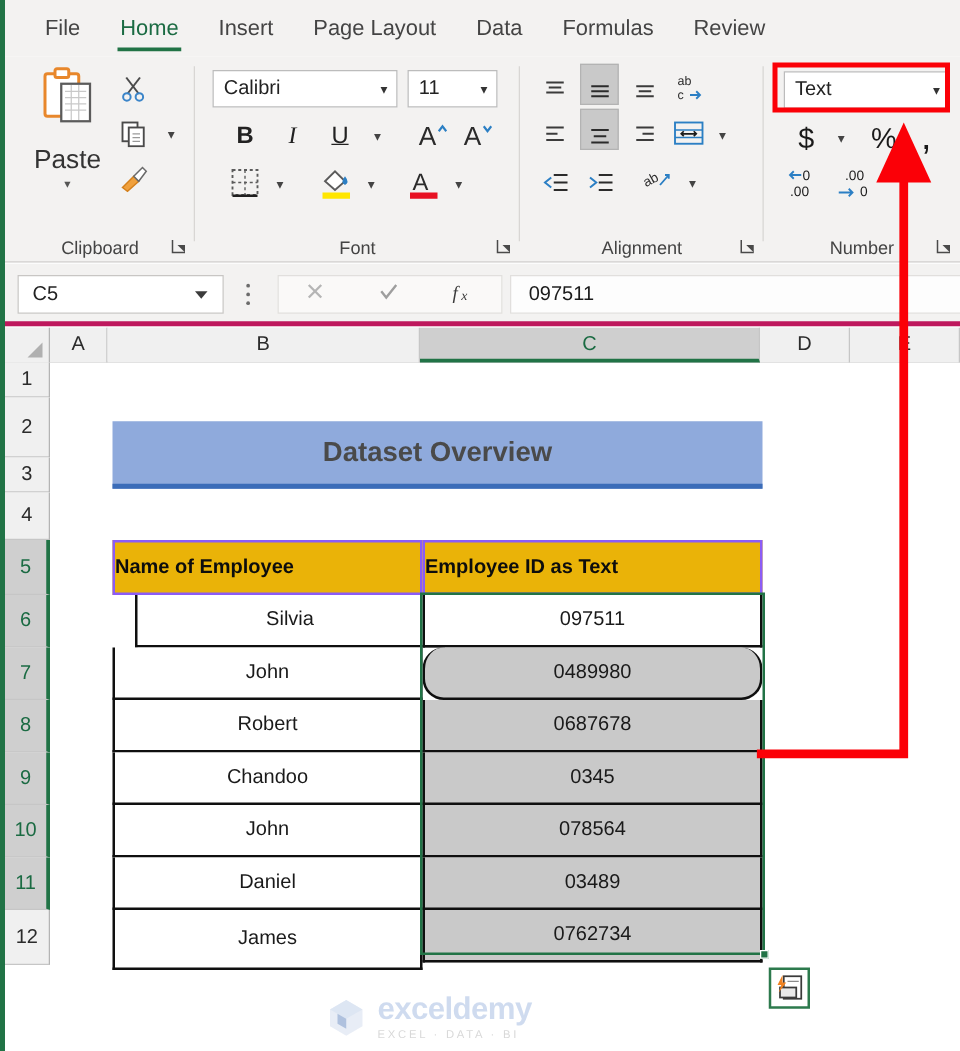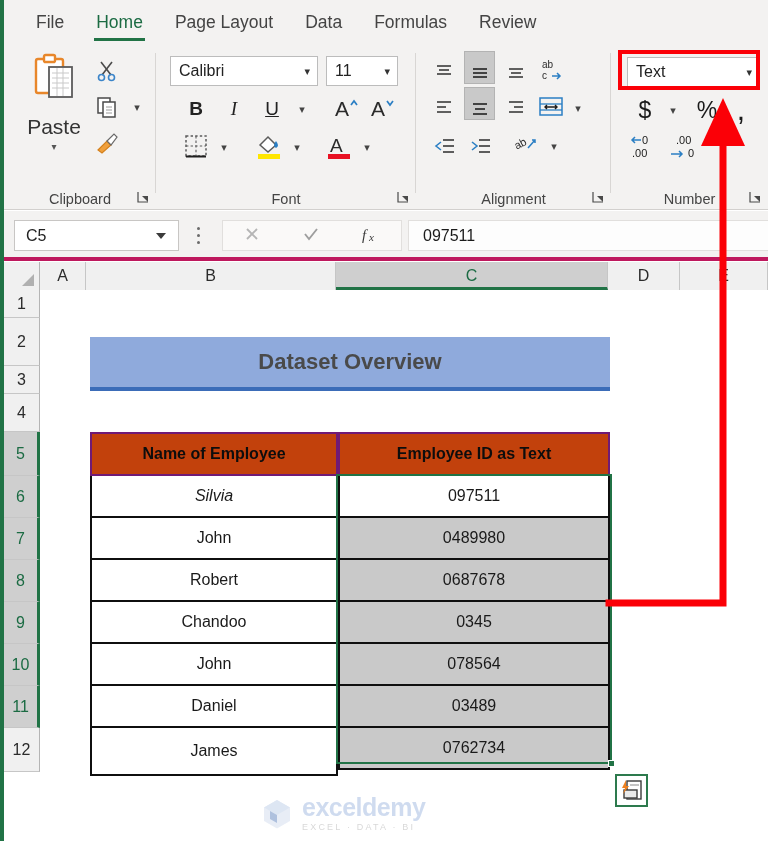--- a/index.html
+++ b/index.html
@@ -173,23 +173,23 @@
   
   .title-banner {
     position: absolute; background: #8faadc;
     border-bottom: 4px solid #3b6cb8;
     display: flex; align-items: center; justify-content: center;
   }
   .title-banner span { font-size: 22px; font-weight: bold; color: #4a4a4a; }
 
   
   .thead-cell {
-    position: absolute; background: #c2410c;
-    border: 2px solid #701a75;
-    display: flex; align-items: center; justify-content: center;
+    position: absolute; background: #eab308;
+    border: 2px solid #8b5cf6;
+    display: flex; align-items: center; justify-content: flex-start;
   }
   .thead-cell span { font-size: 16px; font-weight: bold; color: #0d0d0d; }
   .tcell {
     position: absolute; background: #ffffff;
     border-left: 2px solid #0f0f0f; border-right: 2px solid #0f0f0f;
     border-bottom: 2px solid #0f0f0f;
     display: flex; align-items: center; justify-content: center;
   }
   .tcell span { font-size: 16px; color: #1a1a1a; }
   .tcell.shaded { background: #c9c9c9; }
@@ -226,20 +226,21 @@
 <body>
 
 <div id="app">
 
   <div class="app-edge"></div>
 
   <div class="tabbar">
     <div class="tabs" id="tabs">
         <div class="tab">File</div>
         <div class="tab active">Home</div>
+        <div class="tab">Insert</div>
         <div class="tab">Page Layout</div>
         <div class="tab">Data</div>
         <div class="tab">Formulas</div>
         <div class="tab">Review</div>
       </div>
   </div>
 
   <div class="ribbon">
 
     <div class="rgroup" id="g-clipboard">
@@ -601,30 +602,30 @@
       </div>
 
       <div class="thead-cell" style="left:50px; top:142px; width:248px; height:44px;">
         <span>Name of Employee</span>
       </div>
       <div class="thead-cell" style="left:298px; top:142px; width:272px; height:44px;">
         <span>Employee ID as Text</span>
       </div>
 
       <div id="tbody">
-          <div class="tcell" style="left: 50px; top: 186px; width: 248px; height: 42px; font-style: italic;">
+          <div class="tcell" style="left: 68px; top: 186px; width: 248px; height: 42px;">
             <span>Silvia</span>
           </div>
           <div class="tcell" style="left: 298px; top: 186px; width: 272px; height: 42px;">
             <span>097511</span>
           </div>
           <div class="tcell" style="left: 50px; top: 228px; width: 248px; height: 42px;">
             <span>John</span>
           </div>
-          <div class="tcell shaded" style="left: 298px; top: 228px; width: 272px; height: 42px;">
+          <div class="tcell shaded" style="left: 298px; top: 228px; width: 272px; height: 42px; border-radius: 17px;">
             <span>0489980</span>
           </div>
           <div class="tcell" style="left: 50px; top: 270px; width: 248px; height: 42px;">
             <span>Robert</span>
           </div>
           <div class="tcell shaded" style="left: 298px; top: 270px; width: 272px; height: 42px;">
             <span>0687678</span>
           </div>
           <div class="tcell" style="left: 50px; top: 312px; width: 248px; height: 42px;">
             <span>Chandoo</span>

